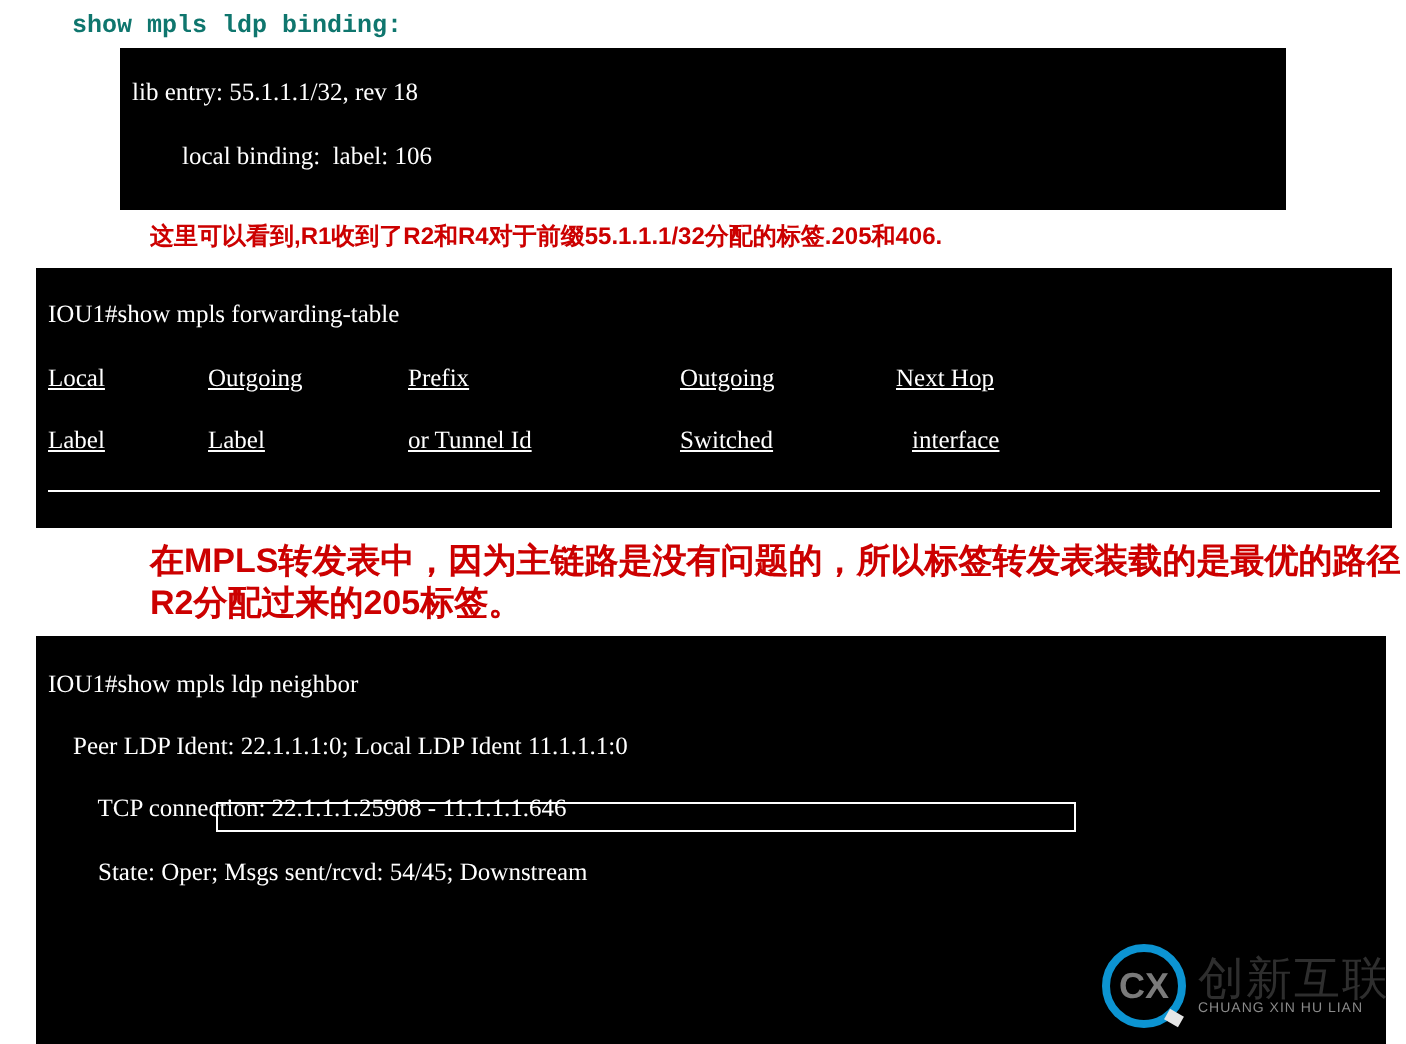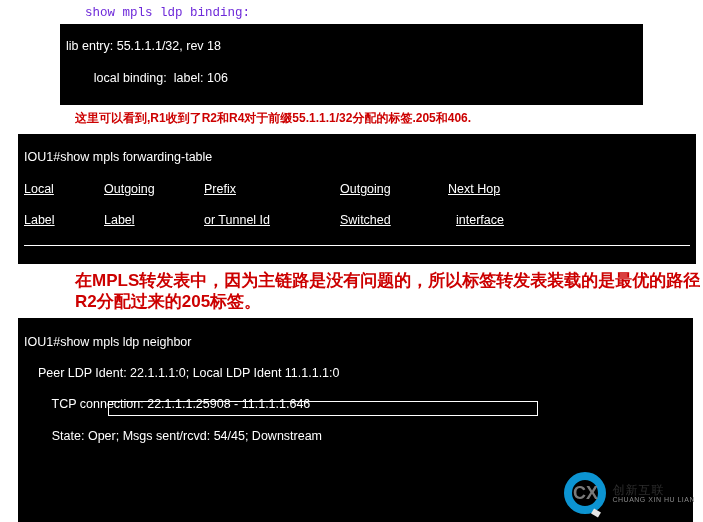--- a/index.html
+++ b/index.html
@@ -9,26 +9,26 @@
       background: #fff;
       font-family: "Courier New", monospace;
       font-size: 12.5px;
       line-height: 1.25;
       position: relative;
     }
     .terminal {
       background: #000;
       color: #fff;
       white-space: pre;
-      font-family: Liberation Sans, sans-serif;
+      font-family: Liberation Serif, serif;
     }
     .section1-title {
-      color: #6d28d9;
-      font-weight: normal;
-      margin-left: 85px;
+      color: #0f766e;
+      font-weight: bold;
+      margin-left: 36px;
       margin-top: 6px;
       margin-bottom: 2px;
     }
     .term1 {
       margin-left: 60px;
       margin-right: 60px;
       padding: 0 6px 3px 6px;
     }
     .anno {
       color: #c00;
@@ -85,35 +85,35 @@
       right: 8px;
       bottom: 8px;
       display: flex;
       align-items: center;
       gap: 6px;
       opacity: 0.9;
       font-family: "Microsoft YaHei", sans-serif;
     }
     .wm-circle {
       width: 42px; height: 42px;
-      border: 8px solid #0ea5e9;
+      border: 4px solid #0ea5e9;
       border-radius: 50%;
       display: flex; align-items: center; justify-content: center;
       color: #888;
       font-size: 18px; font-weight: bold;
       position: relative;
     }
     .wm-break {
       position: absolute;
       width: 8px; height: 6px; background: #fff;
       right: -2px; top: 30px;
       transform: rotate(30deg);
     }
     .wm-text { display: flex; flex-direction: column; line-height: 1; }
-    .wm-cn { font-size: 12px; color: #333; letter-spacing: 1px; }
+    .wm-cn { font-size: 23px; color: #333; letter-spacing: 1px; }
     .wm-en { font-size: 7px; color: #999; letter-spacing: 0.5px; }
   </style>
 </head>
 <body>
 
 <div class="section1-title">show mpls ldp binding:</div>
 <div class="terminal term1">
 <div>lib entry: 55.1.1.1/32, rev 18</div>
 <div>        local binding:  label: 106</div>
 </div>

